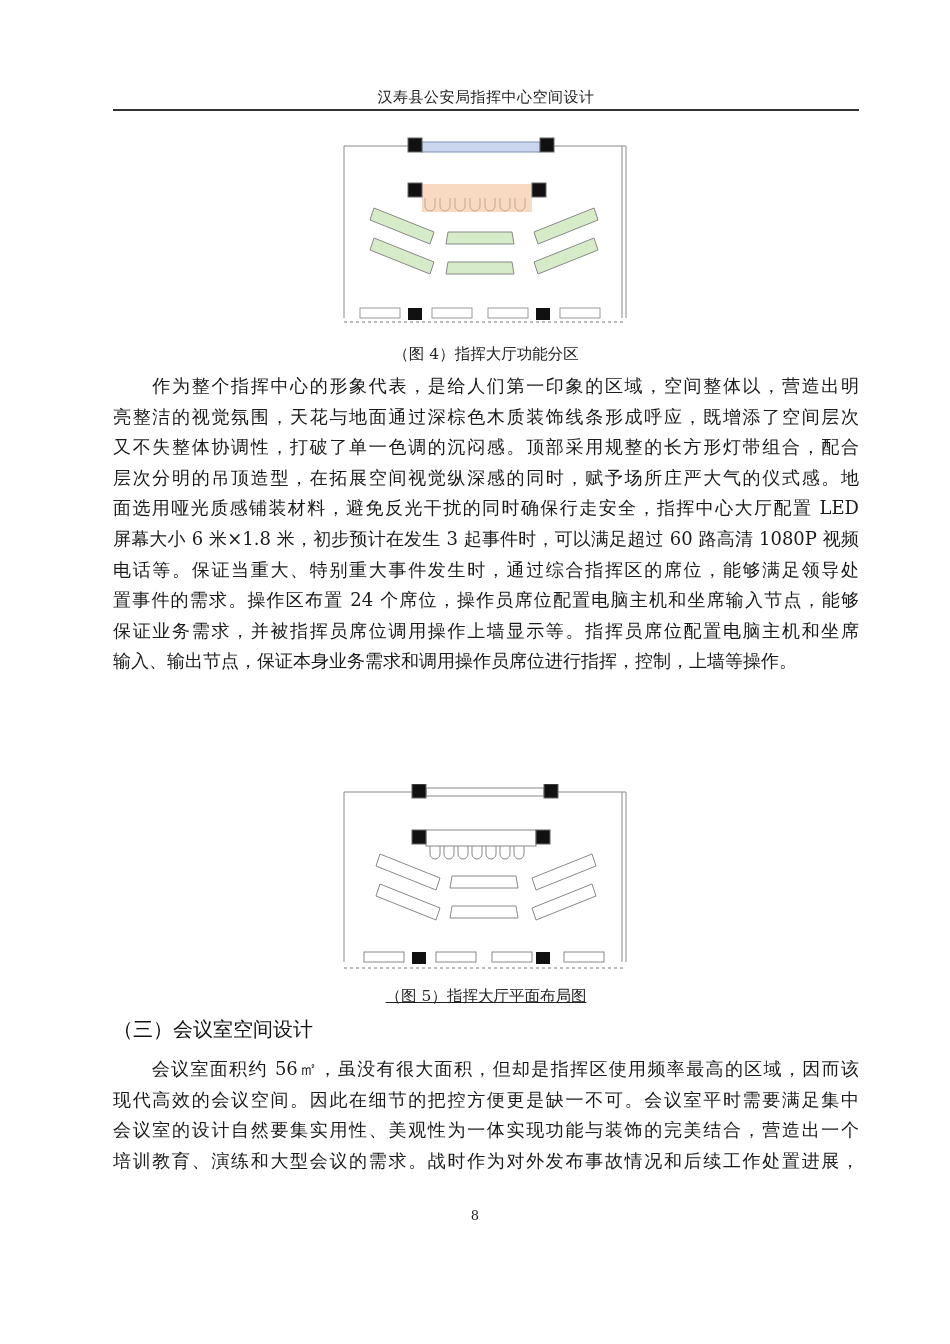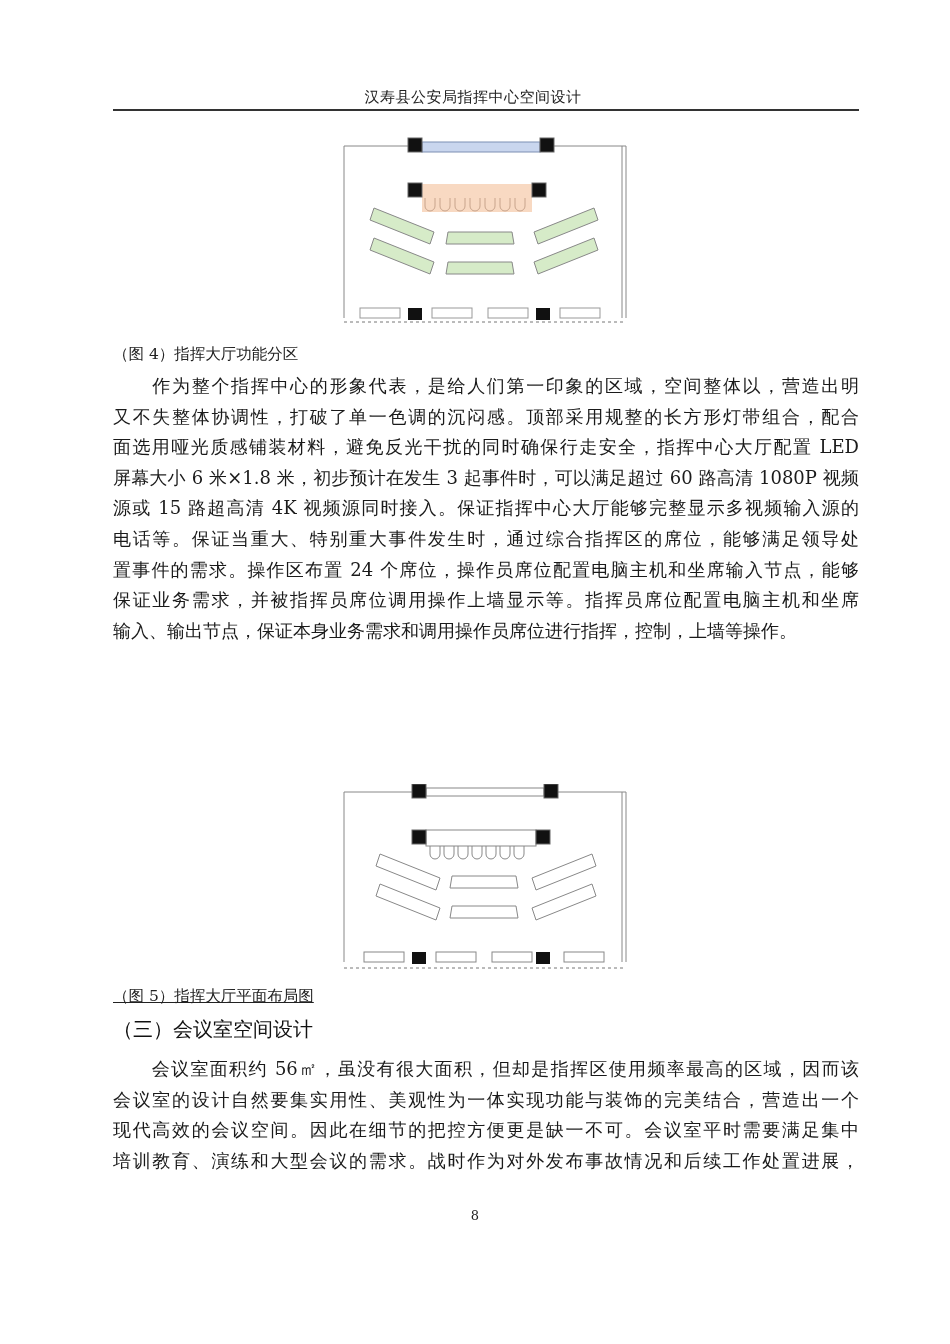--- a/index.html
+++ b/index.html
@@ -1,23 +1,23 @@
 <!DOCTYPE html>
 <html><head>
 <meta charset="utf-8">
 <style>
   html, body { margin: 0; padding: 0; background: #ffffff; }
   body { width: 950px; height: 1344px; position: relative; overflow: hidden;
          font-family: "DejaVu Serif", "Liberation Serif", serif; color: #111; }
-  .header { position: absolute; left: 100px; top: 88px; width: 746px; text-align: center;
+  .header { position: absolute; left: 113px; top: 88px; width: 746px; text-align: center;
             font-size: 15px; color: #222; letter-spacing: 0.5px; }
   .header-rule { position: absolute; left: 113px; top: 109px; width: 746px; height: 2px; background: #333; }
   .figure { position: absolute; left: 340px; width: 292px; }
   .figure svg { display: block; }
-  .caption { position: absolute; left: 113px; width: 746px; text-align: left; font-size: 15.5px; color: #222; }
+  .caption { position: absolute; left: 113px; width: 746px; text-align: center; font-size: 15.5px; color: #222; }
   .para { position: absolute; left: 113px; width: 746px; font-size: 18px; line-height: 30.6px; color: #1a1a1a;
           text-align: justify; }
   .para .line { display: block; white-space: nowrap; overflow: hidden; text-align-last: justify; }
   .para .line.last { text-align-last: left; }
   .section-title { position: absolute; left: 113px; top: 1016px; font-size: 20px; color: #111;
                    font-family: "DejaVu Sans", "Liberation Sans", sans-serif; text-align: right; }
   .page-num { position: absolute; left: 0; width: 950px; top: 1208px; text-align: center; font-size: 13px; color: #222; }
 </style>
 </head>
 <body>
@@ -67,24 +67,25 @@
       <rect x="148" y="172" width="40" height="10"></rect>
         <rect x="220" y="172" width="40" height="10"></rect>
     </g>
     <line x1="4" y1="186" x2="286" y2="186" stroke="#777" stroke-dasharray="3,3"></line>
   </svg>
 </div>
 <div class="caption" style="top:344px;">（图 4）指挥大厅功能分区</div>
 
 <div class="para" style="top:371px;">
   <span class="line">　　作为整个指挥中心的形象代表，是给人们第一印象的区域，空间整体以，营造出明</span>
+  <span class="line">亮整洁的视觉氛围，天花与地面通过深棕色木质装饰线条形成呼应，既增添了空间层次</span>
   <span class="line">又不失整体协调性，打破了单一色调的沉闷感。顶部采用规整的长方形灯带组合，配合</span>
+  <span class="line">层次分明的吊顶造型，在拓展空间视觉纵深感的同时，赋予场所庄严大气的仪式感。地</span>
   <span class="line">面选用哑光质感铺装材料，避免反光干扰的同时确保行走安全，指挥中心大厅配置 LED</span>
   <span class="line">屏幕大小 6 米×1.8 米，初步预计在发生 3 起事件时，可以满足超过 60 路高清 1080P 视频</span>
-  <span class="line">源或 15 路超高清 4K 视频源同时接入。保证指挥中心大厅能够完整显示多视频输入源的</span>
   <span class="line">电话等。保证当重大、特别重大事件发生时，通过综合指挥区的席位，能够满足领导处</span>
   <span class="line">置事件的需求。操作区布置 24 个席位，操作员席位配置电脑主机和坐席输入节点，能够</span>
   <span class="line">保证业务需求，并被指挥员席位调用操作上墙显示等。指挥员席位配置电脑主机和坐席</span>
   <span class="line last">输入、输出节点，保证本身业务需求和调用操作员席位进行指挥，控制，上墙等操作。</span>
 </div>
 
 <div class="figure" style="top:784px;">
   <svg width="292" height="192" viewBox="0 0 292 192">
     <g stroke="#888" fill="none" stroke-width="1">
       <line x1="4" y1="8" x2="74" y2="8"></line>
@@ -124,18 +125,18 @@
       </g>
     <line x1="4" y1="184" x2="286" y2="184" stroke="#777" stroke-dasharray="3,3"></line>
   </svg>
 </div>
 <div class="caption" style="top:986px;text-decoration:underline;">（图 5）指挥大厅平面布局图</div>
 
 <div class="section-title">（三）会议室空间设计</div>
 
 <div class="para" style="top:1054px;">
   <span class="line">　　会议室面积约 56㎡，虽没有很大面积，但却是指挥区使用频率最高的区域，因而该</span>
+  <span class="line">现代高效的会议空间。因此在细节的把控方便更是缺一不可。会议室平时需要满足集中</span>
   <span class="line">会议室的设计自然要集实用性、美观性为一体实现功能与装饰的完美结合，营造出一个</span>
-  <span class="line">现代高效的会议空间。因此在细节的把控方便更是缺一不可。会议室平时需要满足集中</span>
   <span class="line">培训教育、演练和大型会议的需求。战时作为对外发布事故情况和后续工作处置进展，</span>
 </div>
 
 <div class="page-num">8</div>
 
 </body></html>

